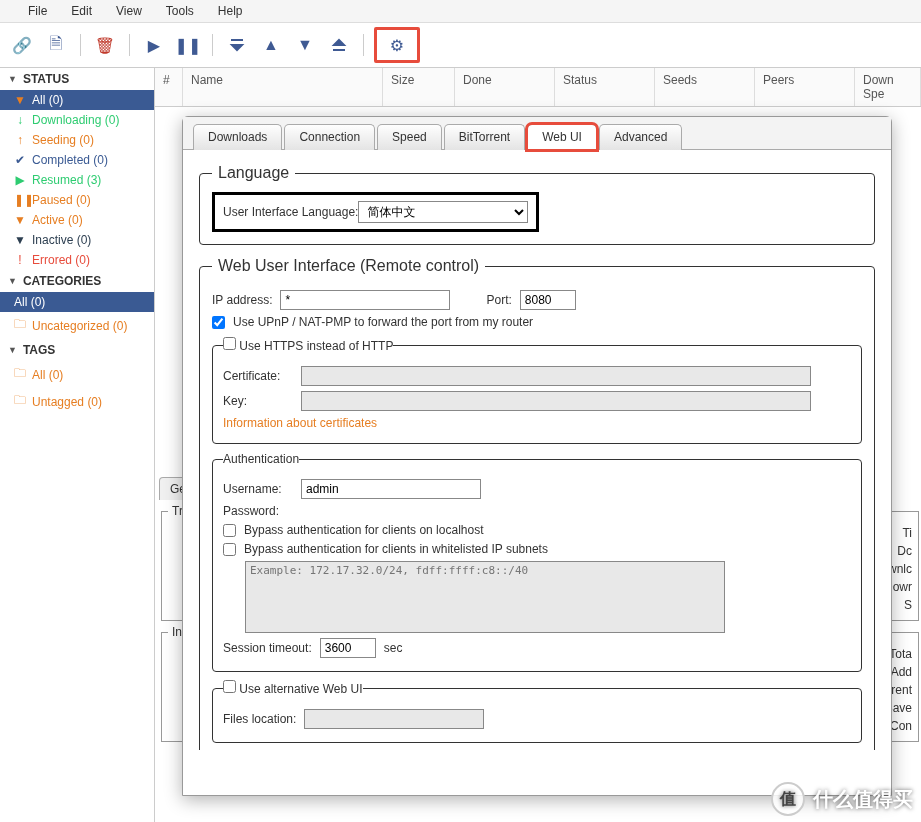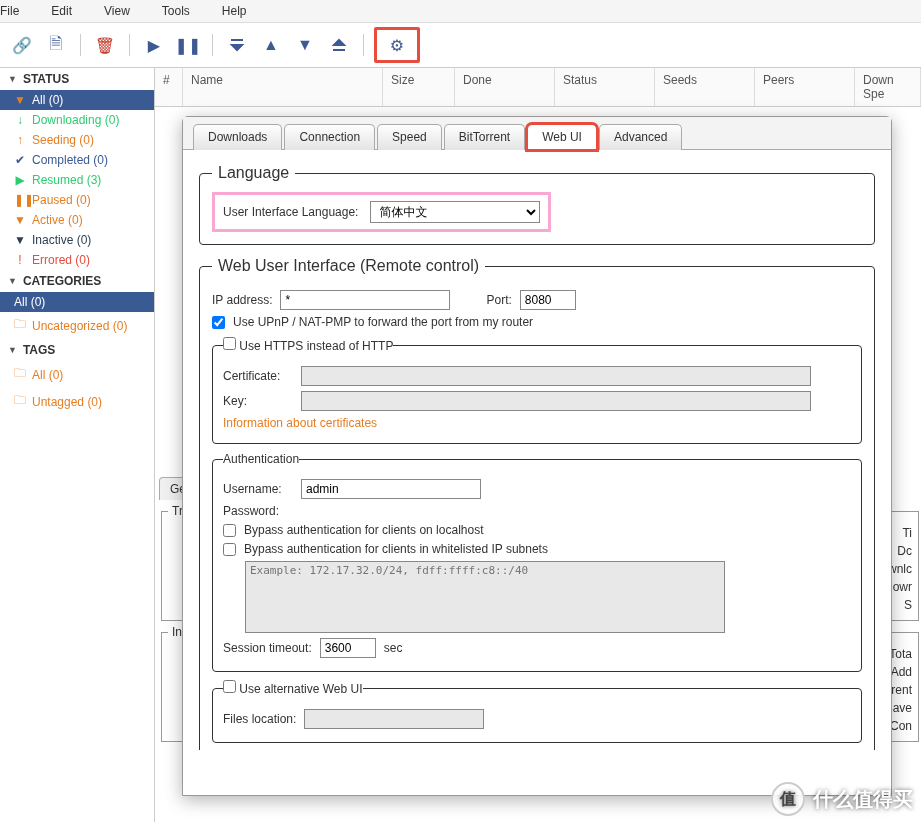--- a/index.html
+++ b/index.html
@@ -1,19 +1,19 @@
 <!DOCTYPE html>
 <html><head>
 <meta charset="utf-8">
 <style>
 * { box-sizing: border-box; margin: 0; padding: 0; }
 body { font-family: Arial, sans-serif; font-size: 12px; color: #333; background: #fff; width: 921px; height: 822px; overflow: hidden; position: relative; }
 
 
-.menubar { display: flex; gap: 32px; padding: 4px 0; border-bottom: 1px solid #ddd; background: #f5f5f5; }
+.menubar { display: flex; gap: 24px; padding: 4px 28px; border-bottom: 1px solid #ddd; background: #f5f5f5; }
 .menubar span { cursor: default; }
 
 
 .toolbar { display: flex; align-items: center; padding: 4px 8px; gap: 6px; border-bottom: 1px solid #ccc; background: #fff; }
 .tbtn { width: 28px; height: 28px; display:flex; align-items:center; justify-content:center; color:#3f5a93; font-size:16px; }
 .tsep { width:1px; height:22px; background:#ccc; margin:0 4px; }
 .tbtn.red { color:#c0392b; }
 .tbtn.settings-hl { border:3px solid #e74c3c; border-radius:2px; width:46px; height:36px; }
 
 
@@ -46,21 +46,21 @@
 .dlg-tab.active { background:#fff; border-bottom:1px solid #fff; }
 .dlg-tab.hl { outline:3px solid #e74c3c; outline-offset:-1px; z-index:5; }
 .dlg-body { padding:14px 16px; overflow:auto; height:600px; }
 fieldset.opt { border:1px solid #333; border-radius:4px; padding:10px 12px 12px; margin-bottom:12px; }
 fieldset.opt > legend { padding:0 6px; font-size:16px; }
 fieldset.inner { border:1px solid #333; border-radius:4px; padding:8px 10px; margin-top:8px; }
 .row { display:flex; align-items:center; gap:8px; margin:5px 0; font-size:12px; }
 .row label { white-space:nowrap; }
 input[type=text], select, textarea { border:1px solid #888; padding:2px 4px; font-size:12px; background:#fff; }
 input[readonly], .disabled-box { background:#e8e8e8; }
-.lang-hl { border:3px solid #f9a8d4; padding:6px 8px; display:inline-flex; align-items:center; gap:12px; }
+.lang-hl { border:3px solid #000000; padding:6px 8px; display:inline-flex; align-items:center; gap:0; }
 select.lang { width:170px; height:22px; }
 .ip-input { width:170px; }
 .port-input { width:56px; }
 .cert-input { width:510px; background:#e8e8e8; }
 .user-input { width:180px; }
 .timeout-input { width:56px; }
 textarea.iplist { width:480px; height:72px; background:#e8e8e8; font-family:monospace; font-size:11px; color:#777; resize:none; }
 .link { color:#e67e22; cursor:pointer; }
 .files-loc { width:180px; background:#e8e8e8; }
 

